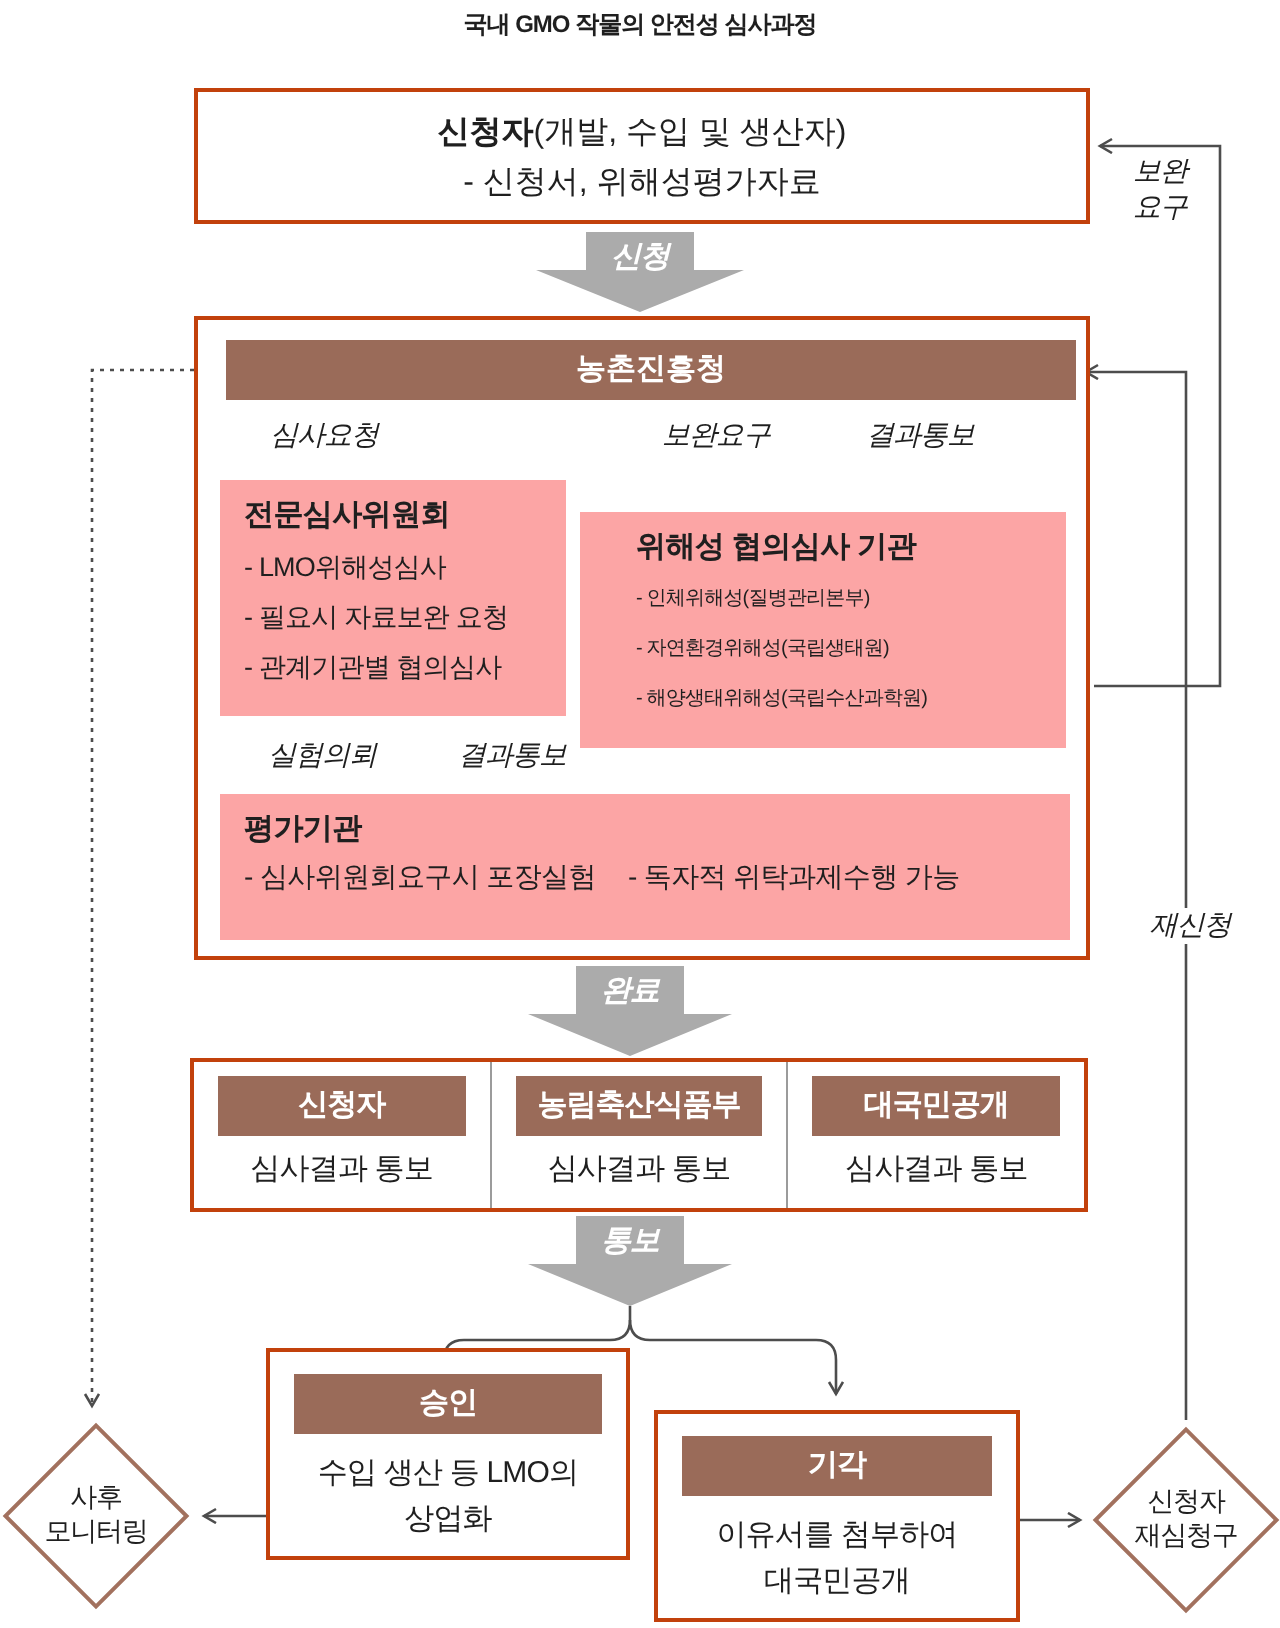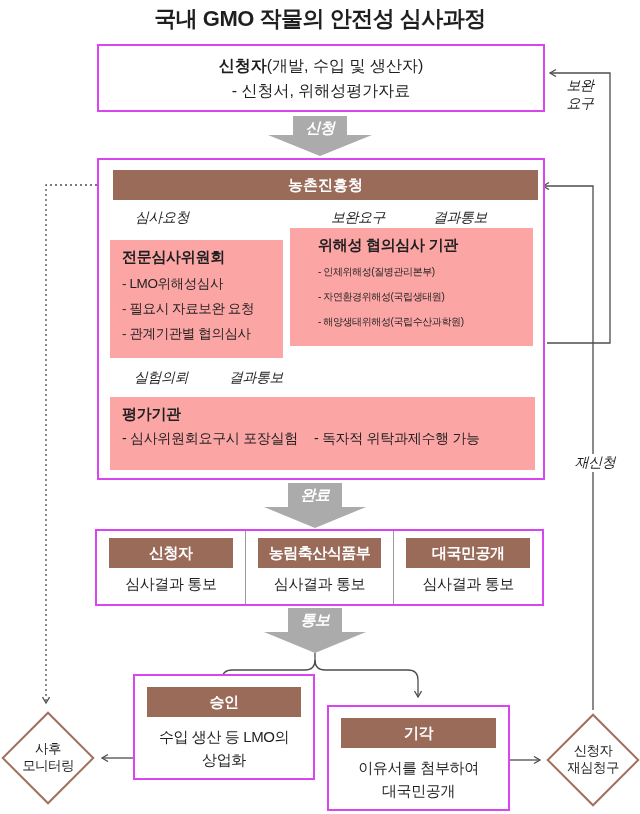--- a/index.html
+++ b/index.html
@@ -3,37 +3,37 @@
 <meta charset="utf-8">
 <style>
   html,body{margin:0;padding:0;background:#ffffff;}
   .canvas{
     position:relative;width:640px;height:814px;background:#ffffff;overflow:hidden;
     font-family:"Liberation Sans","DejaVu Sans",sans-serif;color:#1f1f1f;
   }
   svg.wires{position:absolute;left:0;top:0;width:640px;height:814px;}
   .page-title{
     position:absolute;left:0;top:4px;width:640px;text-align:center;
-    font-size:22px;font-weight:bold;letter-spacing:-0.5px;
+    font-size:12px;font-weight:bold;letter-spacing:-0.5px;
   }
-  .box{position:absolute;background:#fff;border:2px solid #d946ef;box-sizing:border-box;}
+  .box{position:absolute;background:#fff;border:2px solid #c2410c;box-sizing:border-box;}
   .applicant-box{left:97px;top:44px;width:448px;height:68px;text-align:center;}
   .applicant-box .l1{margin-top:10px;font-size:16px;}
   .applicant-box .l1 .b{font-weight:bold;}
   .applicant-box .l2{margin-top:4px;font-size:16px;}
   .bigbox{left:97px;top:158px;width:448px;height:322px;}
   .rda-header{
     position:absolute;left:113px;top:170px;width:425px;height:30px;background:#9a6b59;
     color:#fff;font-weight:bold;font-size:15px;text-align:center;line-height:30px;box-sizing:border-box;
   }
   .greenbox{position:absolute;background:#fca5a5;box-sizing:border-box;padding:8px 12px;}
   .gb-title{font-size:15px;font-weight:bold;margin-bottom:4px;letter-spacing:-0.3px;}
   .gb-item{font-size:13.5px;line-height:25px;letter-spacing:-0.4px;white-space:nowrap;}
   .gb-left{left:110px;top:240px;width:173px;height:118px;}
-  .gb-right{left:290px;top:228px;width:243px;height:118px;padding-left:28px;}
+  .gb-right{left:290px;top:256px;width:243px;height:118px;padding-left:28px;}
   .gb-right .gb-item{font-size:10px;}
   .gb-eval{left:110px;top:397px;width:425px;height:73px;}
   .gb-eval .gb-row{font-size:14px;margin-top:6px;letter-spacing:-0.3px;}
   .gb-eval .gb-row span{margin-right:16px;}
   .elabel{position:absolute;font-size:14px;font-style:italic;letter-spacing:-0.5px;white-space:nowrap;}
   .arrow-label{
     position:absolute;width:60px;text-align:center;color:#fff;font-weight:bold;
     font-style:italic;font-size:15px;letter-spacing:-0.5px;
   }
   .rowbox{left:95px;top:529px;width:449px;height:77px;display:flex;}

